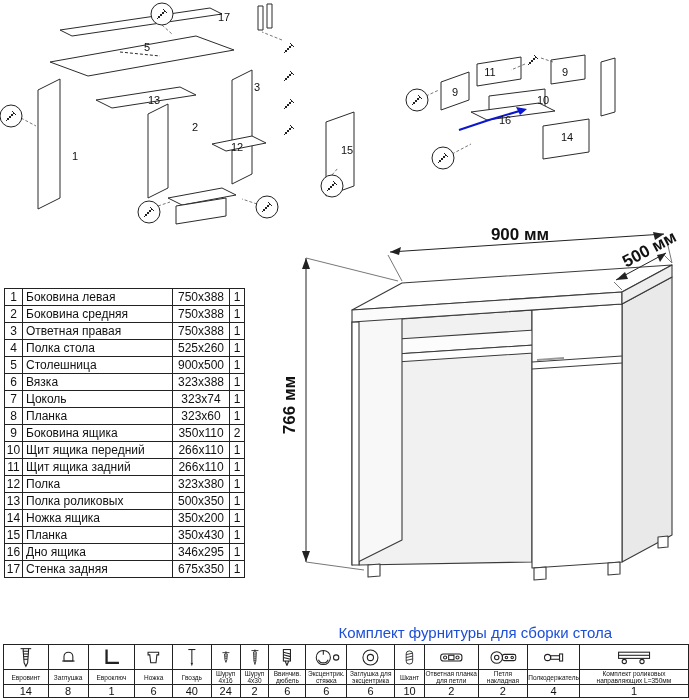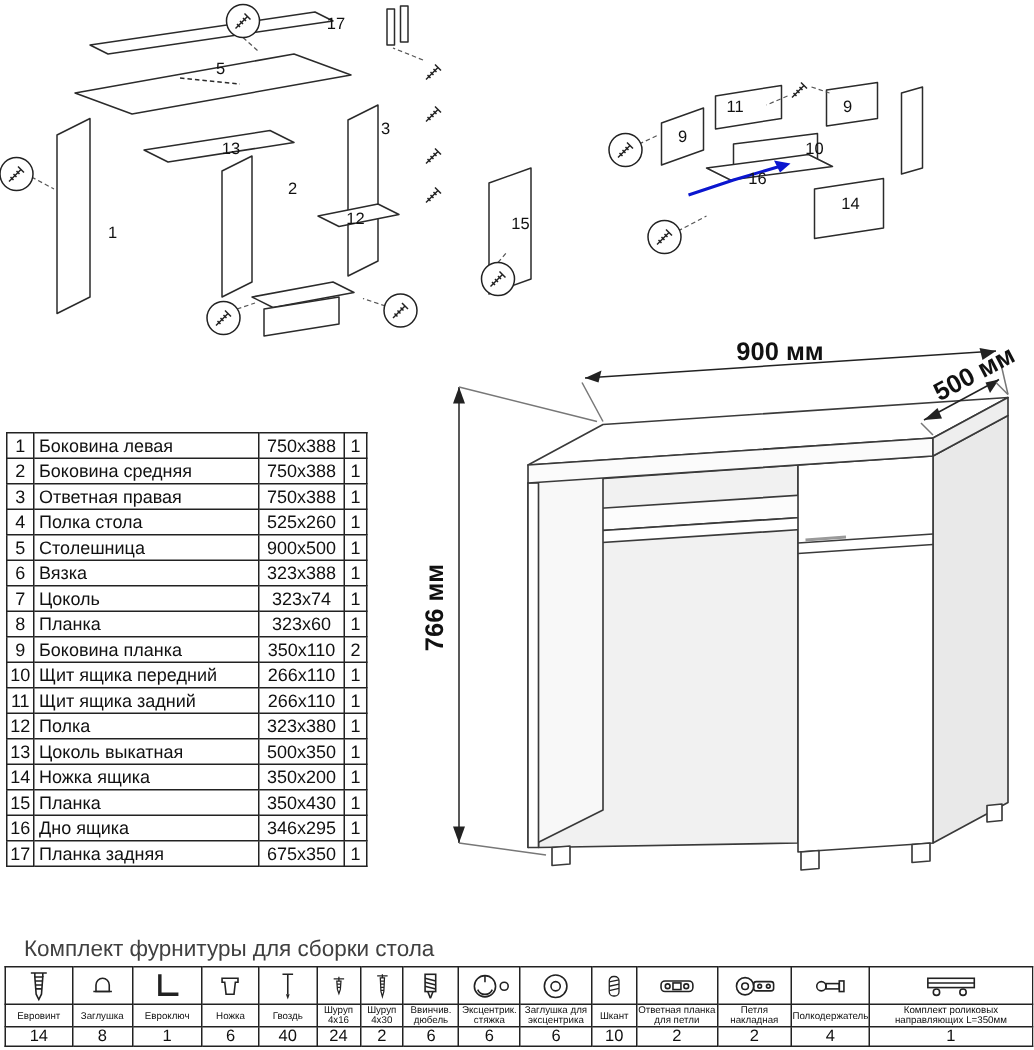--- a/index.html
+++ b/index.html
@@ -19,22 +19,22 @@
   #parts-table {
     position:absolute; left:4px; top:288px;
     border-collapse:collapse; font-size:12px; color:#111;
   }
   #parts-table td { border:1px solid #222; height:16px; line-height:16px; padding:0 3px; white-space:nowrap; }
   #parts-table td[data-name="part-number"] { width:18px; text-align:center; padding:0 1px; }
   #parts-table td[data-name="part-name"]   { width:150px;margin-left:45px; }
   #parts-table td[data-name="part-size"]   { width:57px; text-align:center;margin-top:32px; }
   #parts-table td[data-name="part-qty"]    { width:15px; text-align:center; padding:0 1px; }
   #hw-title {
-    position:absolute; top:624px; left:16px; width:612px;
-    text-align:left; font-size:15px; color:#404040;
+    position:absolute; top:624px; left:0; width:612px;
+    text-align:right; font-size:15px; color:#1d4ed8;
   }
   #hw-table {
     position:absolute; left:3px; top:644px;
     border-collapse:collapse; table-layout:fixed;
   }
   #hw-table td { border:1px solid #222; padding:0; vertical-align:middle; text-align:center; overflow:hidden; }
   tr[data-name="hardware-icon-row"] td { height:25px; }
   tr[data-name="hardware-label-row"] td { font-size:6.5px; line-height:7px; height:13px; padding:0 1px; }
   tr[data-name="hardware-qty-row"] td { font-size:11px; height:12px; line-height:12px; }
   .hw-ico { width:100%; height:23px; display:block; }
@@ -216,21 +216,21 @@
           <td data-name="part-qty">1</td>
         </tr>
         <tr data-name="parts-table-row">
           <td data-name="part-number">8</td>
           <td data-name="part-name">Планка</td>
           <td data-name="part-size">323x60</td>
           <td data-name="part-qty">1</td>
         </tr>
         <tr data-name="parts-table-row">
           <td data-name="part-number">9</td>
-          <td data-name="part-name">Боковина планка</td>
+          <td data-name="part-name">Боковина ящика</td>
           <td data-name="part-size">350x110</td>
           <td data-name="part-qty">2</td>
         </tr>
         <tr data-name="parts-table-row">
           <td data-name="part-number">10</td>
           <td data-name="part-name">Щит ящика передний</td>
           <td data-name="part-size">266x110</td>
           <td data-name="part-qty">1</td>
         </tr>
         <tr data-name="parts-table-row">
@@ -240,21 +240,21 @@
           <td data-name="part-qty">1</td>
         </tr>
         <tr data-name="parts-table-row">
           <td data-name="part-number">12</td>
           <td data-name="part-name">Полка</td>
           <td data-name="part-size">323x380</td>
           <td data-name="part-qty">1</td>
         </tr>
         <tr data-name="parts-table-row">
           <td data-name="part-number">13</td>
-          <td data-name="part-name">Цоколь выкатная</td>
+          <td data-name="part-name">Полка роликовых</td>
           <td data-name="part-size">500x350</td>
           <td data-name="part-qty">1</td>
         </tr>
         <tr data-name="parts-table-row">
           <td data-name="part-number">14</td>
           <td data-name="part-name">Ножка ящика</td>
           <td data-name="part-size">350x200</td>
           <td data-name="part-qty">1</td>
         </tr>
         <tr data-name="parts-table-row">
@@ -264,21 +264,21 @@
           <td data-name="part-qty">1</td>
         </tr>
         <tr data-name="parts-table-row">
           <td data-name="part-number">16</td>
           <td data-name="part-name">Дно ящика</td>
           <td data-name="part-size">346x295</td>
           <td data-name="part-qty">1</td>
         </tr>
         <tr data-name="parts-table-row">
           <td data-name="part-number">17</td>
-          <td data-name="part-name">Планка задняя</td>
+          <td data-name="part-name">Стенка задняя</td>
           <td data-name="part-size">675x350</td>
           <td data-name="part-qty">1</td>
         </tr>
       </tbody>
   </table>
 
   <div class="diagram" style="left:280px;top:210px;width:421px;height:395px" data-name="desk-3d-diagram">
     <svg width="421" height="395" viewBox="0 0 421 395" data-name="desk-3d-view">
       <g stroke="#3a3a3a" stroke-width="1.1" stroke-linejoin="round">
         <polygon data-name="knee-space" points="79,112 252,100 252,352 79,355" fill="#f1f1f1"></polygon>

